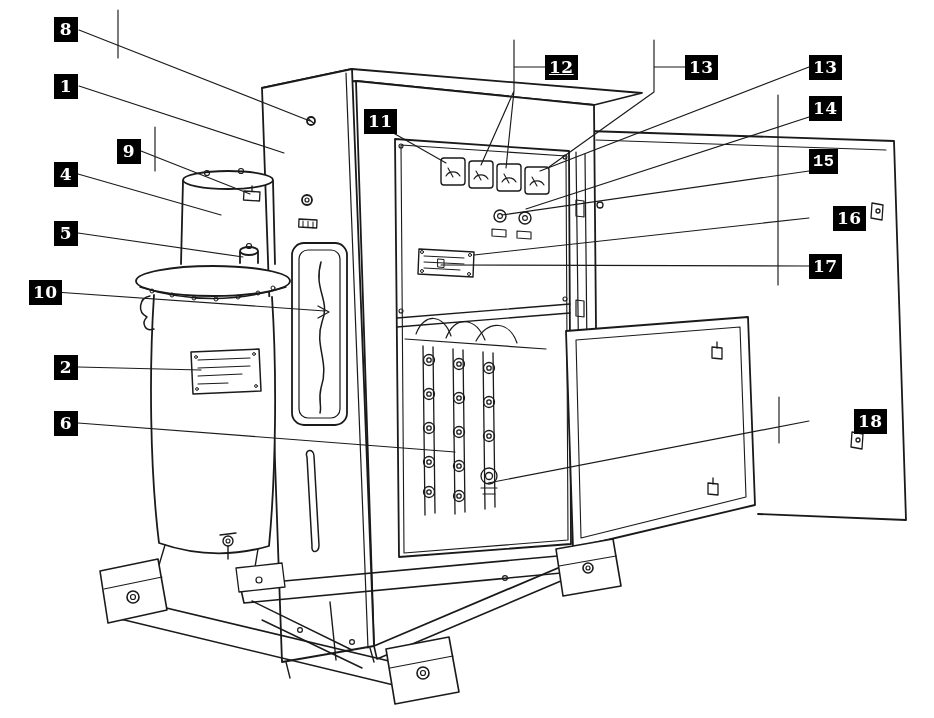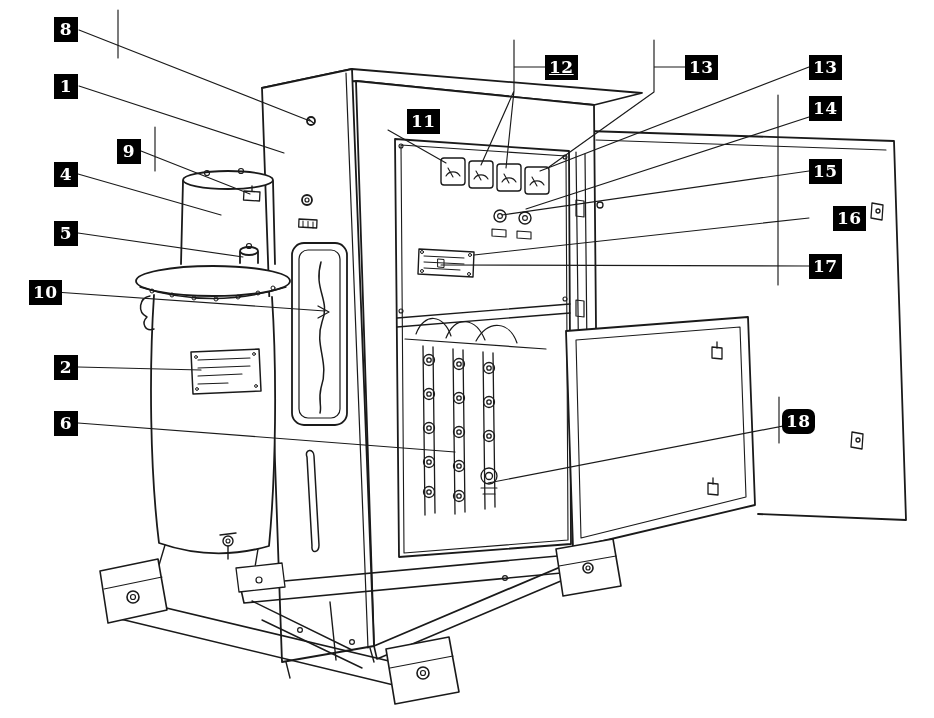--- a/index.html
+++ b/index.html
@@ -273,23 +273,23 @@
   </svg>
 
   <div class="callout" style="left:54px;top:17px;">8</div>
   <div class="callout" style="left:54px;top:74px;">1</div>
   <div class="callout" style="left:117px;top:139px;">9</div>
   <div class="callout" style="left:54px;top:162px;">4</div>
   <div class="callout" style="left:54px;top:221px;">5</div>
   <div class="callout" style="left:23px;top:280px;margin-left:6px;">10</div>
   <div class="callout" style="left:54px;top:355px;">2</div>
   <div class="callout" style="left:54px;top:411px;">6</div>
-  <div class="callout" style="left:364px;top:109px;margin-left:43px;">11</div>
+  <div class="callout" style="left:364px;top:109px;">11</div>
   <div class="callout" style="left:545px;top:55px;text-decoration:underline;">12</div>
   <div class="callout" style="left:685px;top:55px;">13</div>
   <div class="callout" style="left:809px;top:55px;">13</div>
   <div class="callout" style="left:809px;top:96px;">14</div>
-  <div class="callout" style="left:809px;top:159px;">15</div>
+  <div class="callout" style="left:809px;top:149px;font-family:Liberation Mono, monospace;">15</div>
   <div class="callout" style="left:833px;top:206px;">16</div>
   <div class="callout" style="left:809px;top:254px;text-align:center;">17</div>
-  <div class="callout" style="left:782px;top:409px;border-radius:7px;">18</div>
+  <div class="callout" style="left:854px;top:409px;">18</div>
 
 </div>
 
 </body></html>

